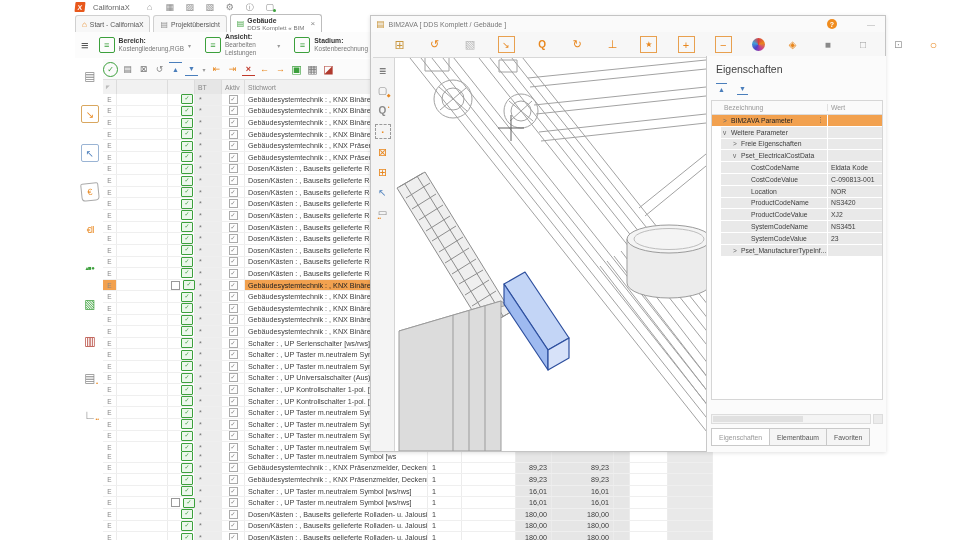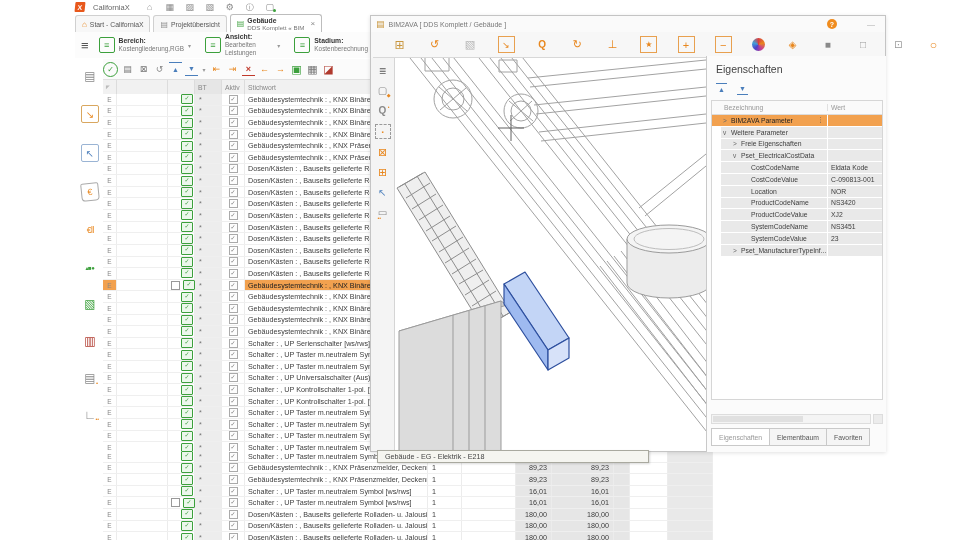--- a/index.html
+++ b/index.html
@@ -1201,15 +1201,14 @@
       <div id="props-scroll-corner" data-name="scrollbar-corner"></div>
       <div id="props-tabs" data-name="properties-tabs">
 
       <div class="ptab active" data-name="properties-tab">Eigenschaften</div>
           <div class="ptab" data-name="properties-tab">Elementbaum</div>
           <div class="ptab" data-name="properties-tab">Favoriten</div>
         </div>
     </div>
   </div>
 
-  <div id="tooltip" class="abs" data-name="element-location-tooltip">Gebäude - EG - Elektrik - E218</div>
 
 </div>
 
 </body></html>

